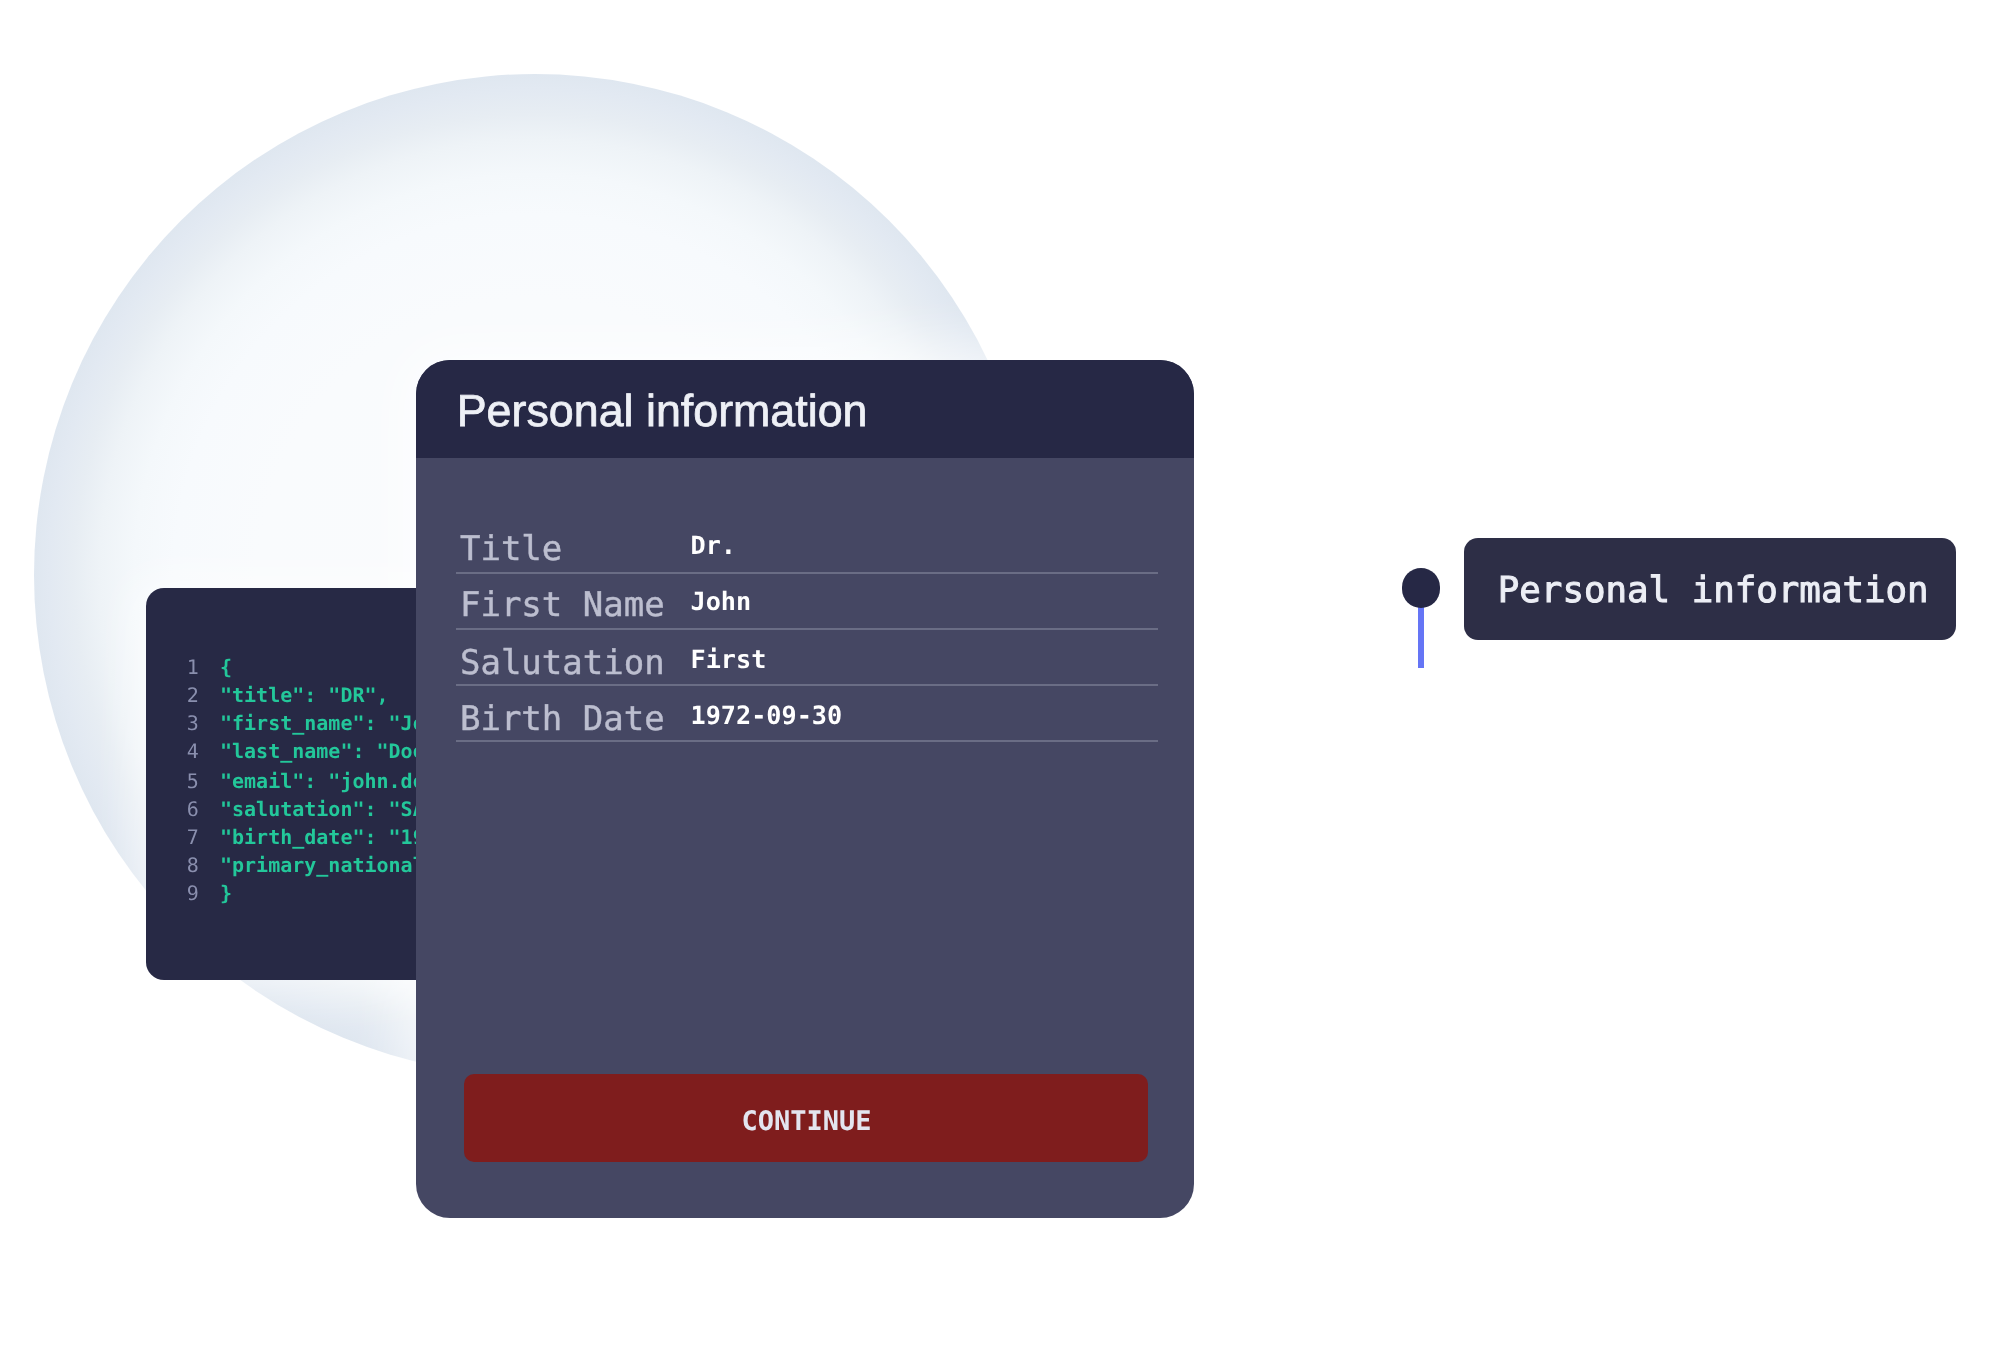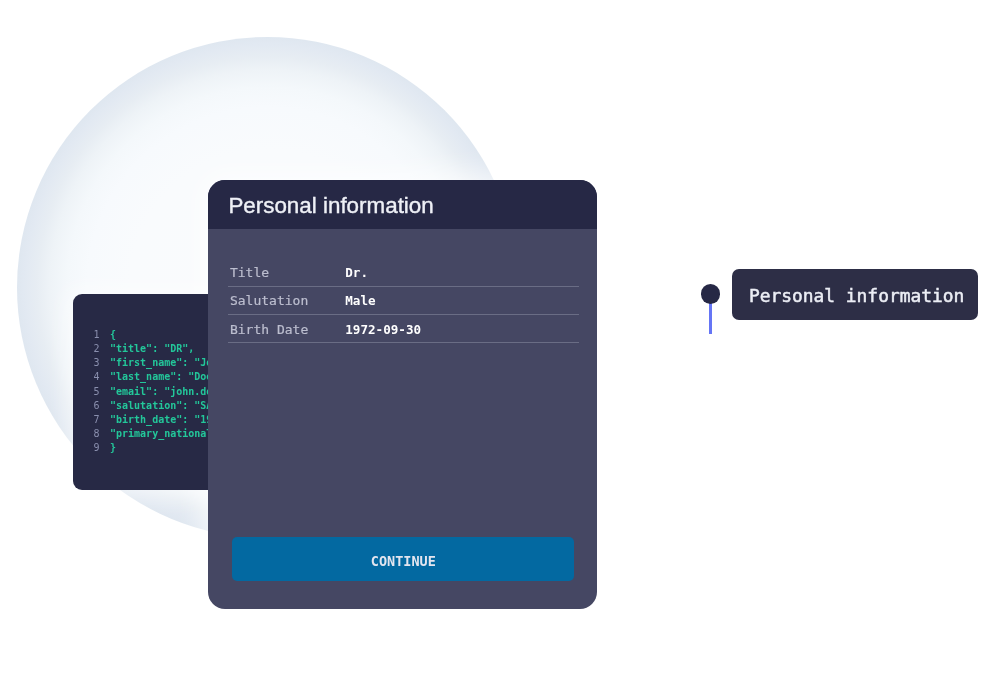--- a/index.html
+++ b/index.html
@@ -86,38 +86,38 @@
   }
   .field-row {
     position: relative;
     height: 27.1px;
     border-bottom: 1px solid #6a6d85;
   }
   .field-label {
     position: absolute; left: 2.1px; top: 6.7px;
     color: #bcbecf;
     font-family: "DejaVu Sans Mono", monospace;
-    font-size: 13px;
+    font-size: 17px;
     -webkit-text-stroke: 0.22px #bcbecf;
     white-space: pre;
   }
   .field-value {
     position: absolute; left: 117.4px; top: 6.7px;
     color: #ffffff;
     font-family: "DejaVu Sans Mono", monospace;
     font-size: 12.6px;
     font-weight: bold;
     white-space: pre;
     text-align: center;
   }
   .continue-btn {
     position: absolute;
     left: 24.8px; top: 357.7px;
     width: 341.6px; height: 43.5px;
-    background: #0369a1;
+    background: #7f1d1d;
     border-radius: 5px;
     display: flex; align-items: center; justify-content: center;
     padding-top: 3px; box-sizing: border-box;
     color: #e3e5ef;
     font-family: "DejaVu Sans Mono", monospace;
     font-size: 13.5px;
     font-weight: bold;
   }
 
   
@@ -164,22 +164,26 @@
   <div class="card">
     <div class="card-header">
       <div class="card-title">Personal information</div>
     </div>
     <div class="fields">
         <div class="field-row">
           <div class="field-label">Title</div>
           <div class="field-value">Dr.</div>
         </div>
         <div class="field-row">
+          <div class="field-label">First Name</div>
+          <div class="field-value">John</div>
+        </div>
+        <div class="field-row">
           <div class="field-label">Salutation</div>
-          <div class="field-value">Male</div>
+          <div class="field-value">First</div>
         </div>
         <div class="field-row">
           <div class="field-label">Birth Date</div>
           <div class="field-value">1972-09-30</div>
         </div>
       </div>
     <div class="continue-btn">CONTINUE</div>
   </div>
 
   <div class="anno-line"></div>

